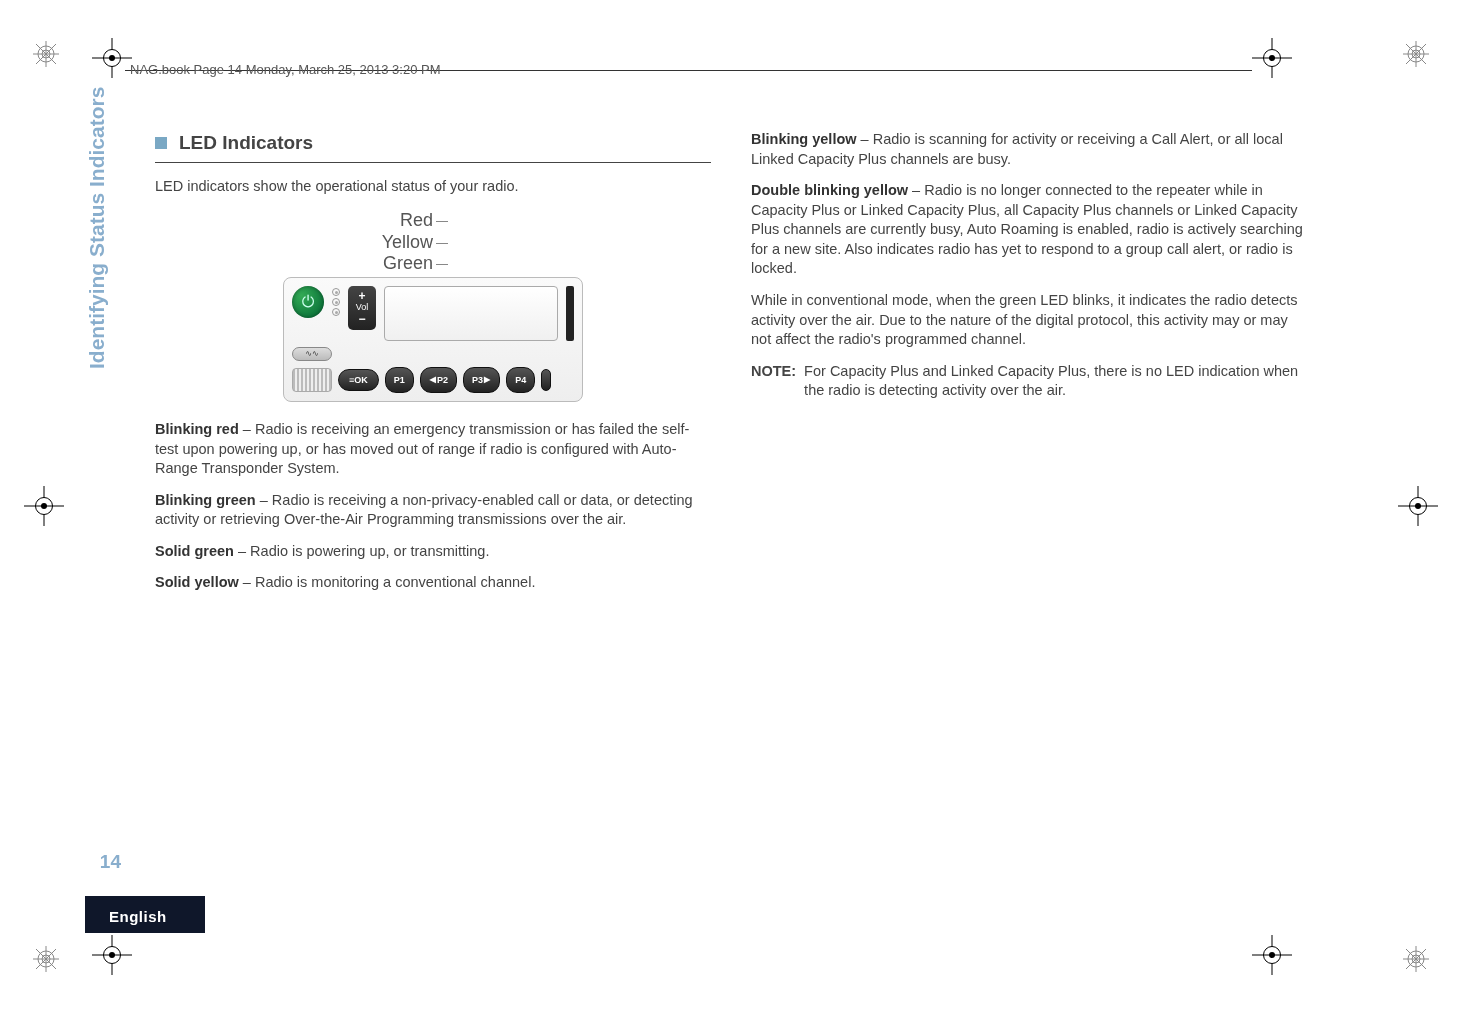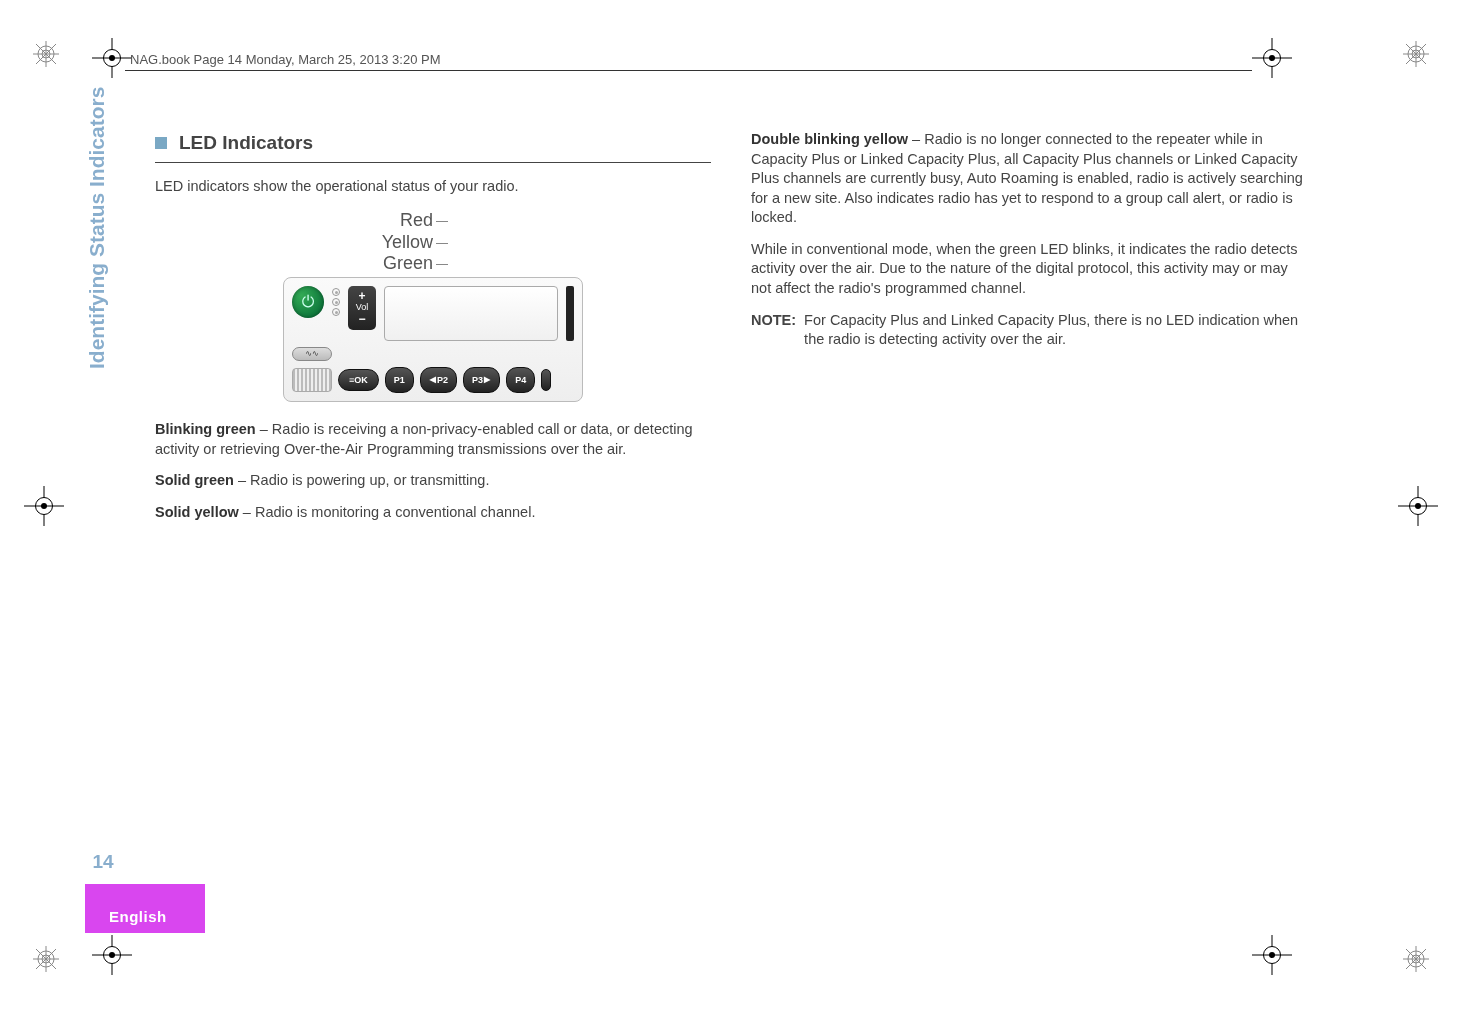--- a/index.html
+++ b/index.html
@@ -53,21 +53,21 @@
   }
   .hrule-top {
     position: absolute;
     top: 70px;
     left: 125px;
     right: 210px;
     border-top: 1px solid #333;
   }
   .header-text {
     position: absolute;
-    top: 52px;
+    top: 62px;
     left: 130px;
     font-size: 13px;
     color: #555;
   }
   .columns {
     position: absolute;
     top: 130px;
     left: 155px;
     right: 155px;
     bottom: 95px;
@@ -238,36 +238,36 @@
     padding: 12px 8px;
     border: 1px solid #111;
   }
   .pill-btn.wide { padding: 0 10px; }
   .arrow { font-size: 8px; margin: 0 1px; }
   .page-num-box {
     position: absolute;
     left: 85px;
     bottom: 140px;
     width: 36px;
-    text-align: center;
+    text-align: right;
   }
   .page-num {
     font-size: 19px;
     font-weight: bold;
     color: #89aecd;
   }
   .lang-tab {
     position: absolute;
     left: 85px;
     bottom: 80px;
-    background: #d946ef;
+    background: #0f172a;
     color: #fff;
     font-weight: bold;
     font-size: 15px;
-    padding: 24px 38px 8px 24px;
+    padding: 12px 38px 8px 24px;
     letter-spacing: .5px;
   }
   b.term { color: #333; }
 </style>
 </head>
 <body>
 
 <div class="regmark" style="top:40px; left:32px;">
   <svg width="26" height="26" viewBox="0 0 26 26">
       <g stroke="#888" stroke-width="1" fill="none">
@@ -406,31 +406,37 @@
               <span>P3</span>
               <span class="arrow">▶</span>
             </div>
           <div class="pill-btn">P4</div>
           <div class="pill-btn" style="width:10px;padding:0;"></div>
         </div>
       </div>
     </div>
 
     <p>
+      <b class="term">Blinking red</b><span> – </span><span>Radio is receiving an emergency transmission or has failed the self-test upon powering up, or has moved out of range if radio is configured with Auto-Range Transponder System.</span>
+    </p>
+    <p>
       <b class="term">Blinking green</b><span> – </span><span>Radio is receiving a non-privacy-enabled call or data, or detecting activity or retrieving Over-the-Air Programming transmissions over the air.</span>
     </p>
     <p>
       <b class="term">Solid green</b><span> – </span><span>Radio is powering up, or transmitting.</span>
     </p>
     <p>
       <b class="term">Solid yellow</b><span> – </span><span>Radio is monitoring a conventional channel.</span>
     </p>
   </div>
 
   <div class="col">
+    <p>
+      <b class="term">Blinking yellow</b><span> – </span><span>Radio is scanning for activity or receiving a Call Alert, or all local Linked Capacity Plus channels are busy.</span>
+    </p>
     <p>
       <b class="term">Double blinking yellow</b><span> – </span><span>Radio is no longer connected to the repeater while in Capacity Plus or Linked Capacity Plus, all Capacity Plus channels or Linked Capacity Plus channels are currently busy, Auto Roaming is enabled, radio is actively searching for a new site. Also indicates radio has yet to respond to a group call alert, or radio is locked.</span>
     </p>
     <p>While in conventional mode, when the green LED blinks, it indicates the radio detects activity over the air. Due to the nature of the digital protocol, this activity may or may not affect the radio's programmed channel.</p>
     <div class="indent-note">
       <span class="note-label">NOTE:</span>
       <span>For Capacity Plus and Linked Capacity Plus, there is no LED indication when the radio is detecting activity over the air.</span>
     </div>
   </div>
 

